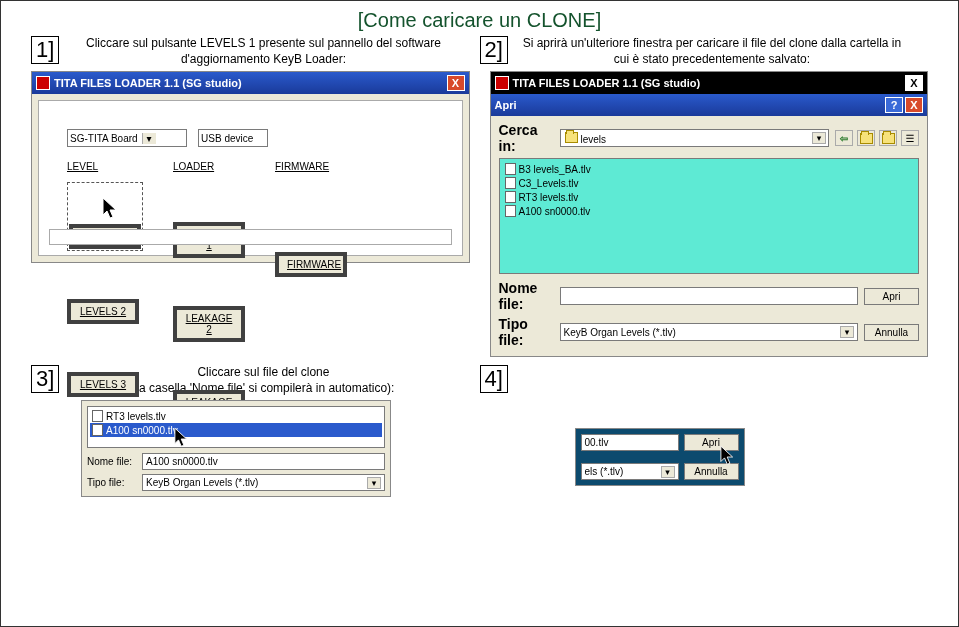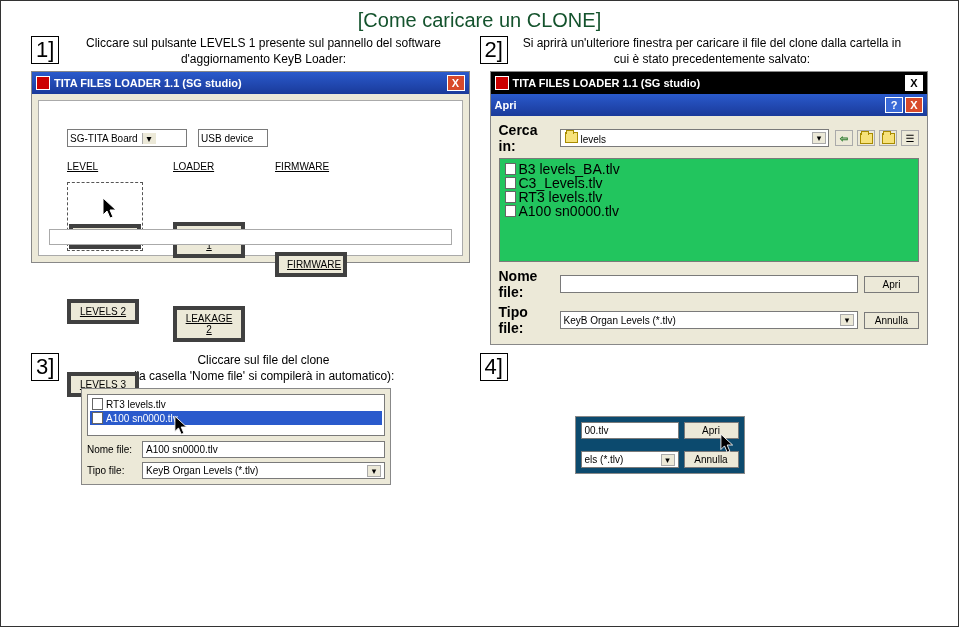--- a/index.html
+++ b/index.html
@@ -211,24 +211,24 @@
     width: 18px; height: 16px;
     border: 1px solid #aaa;
     background: #ece9d8;
     font-size: 10px;
     display: inline-flex;
     align-items: center;
     justify-content: center;
   }
   .filelist {
     border: 1px solid #7a7a7a;
-    background: #22c55e;
-    height: 104px;
+    background: #5eead4;
+    height: 116px;
     padding: 3px;
-    font-size: 14px;
+    font-size: 10px;
   }
   .file-item {
     display: flex;
     align-items: center;
     gap: 3px;
     padding: 0 2px;
     height: 14px;
   }
   .file-item.sel { background: #2a5acc; color: #fff; }
   .file-ico {

